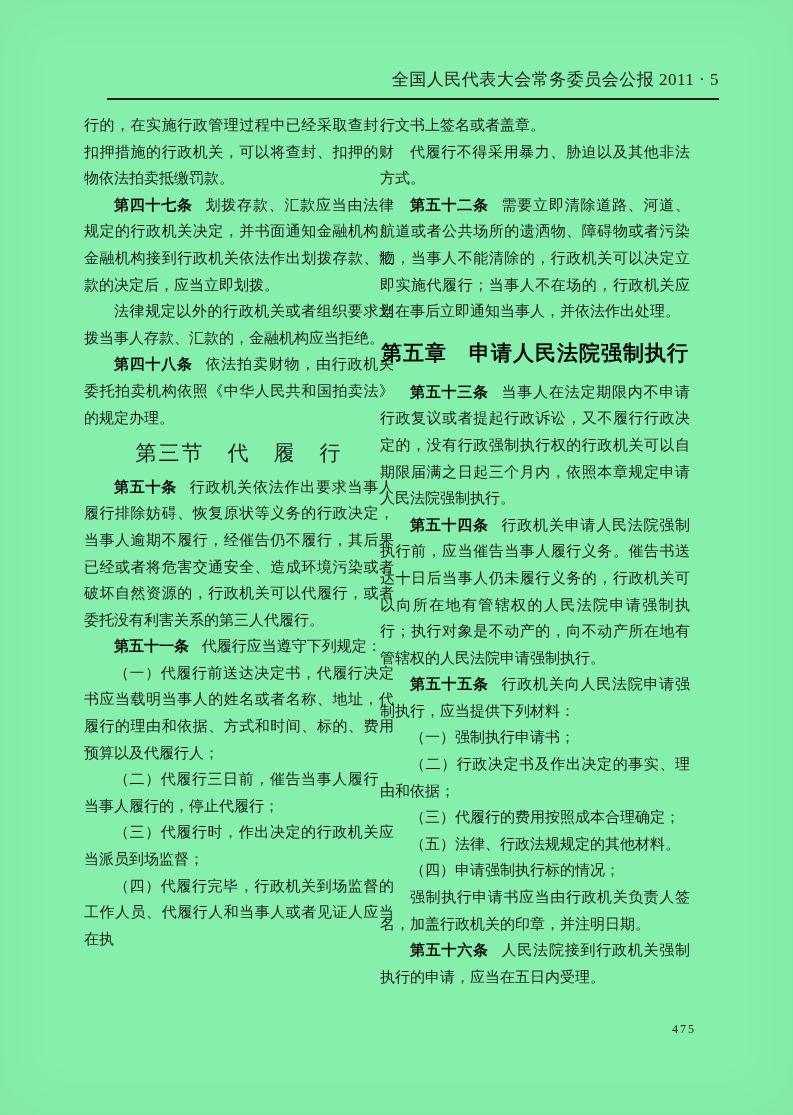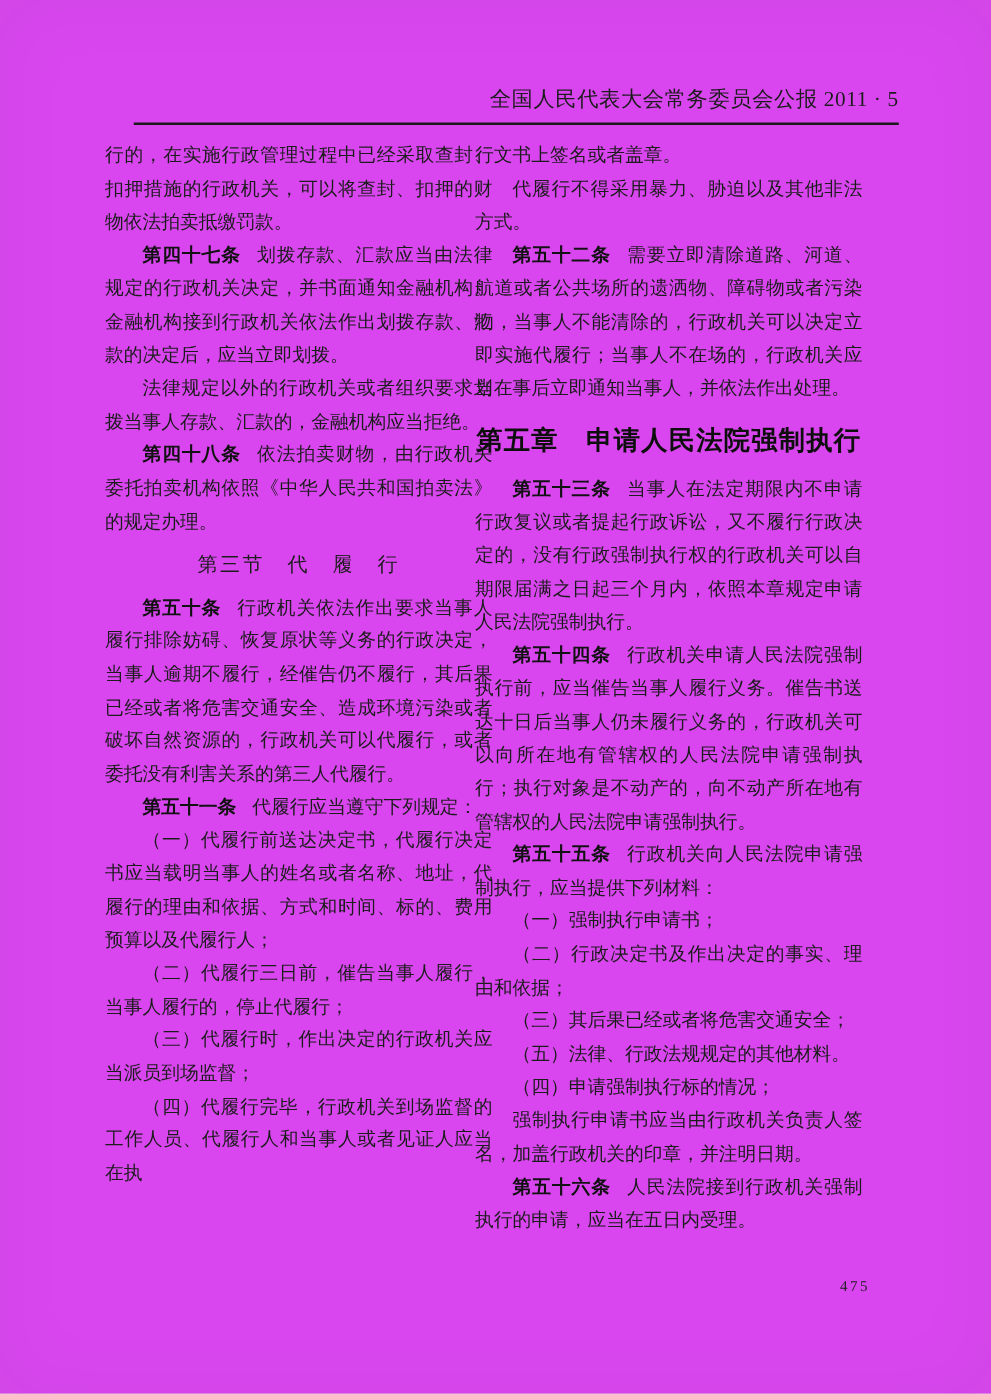--- a/index.html
+++ b/index.html
@@ -5,21 +5,21 @@
   html, body {
     margin: 0;
     padding: 0;
     background: #e8e8e6;
   }
   .page {
     position: relative;
     width: 793px;
     height: 1115px;
     margin: 0 auto;
-    background: #d946ef;
+    background: #86efac;
     box-shadow: inset 0 0 60px rgba(90,85,75,0.06);
     overflow: hidden;
     font-family: "Liberation Serif", "DejaVu Serif", serif;
     color: #1c1c1c;
   }
   .header-text {
     position: absolute;
     top: 68px;
     right: 74px;
     font-size: 17px;
@@ -52,21 +52,21 @@
   }
   .para.no-indent { text-indent: 0; }
   .art {
     font-weight: 700;
     font-family: "Liberation Sans", "DejaVu Sans", sans-serif;
     color: #111;
     margin-right: 0.85em;
   }
   .section-heading {
     margin: 9px 0 7px 0;
-    font-size: 16px;
+    font-size: 21px;
     line-height: 26.6px;
     font-weight: 400;
     text-align: center;
     letter-spacing: 2px;
     font-style: oblique 6deg;
   }
   .chapter-heading {
     margin: 13px 0 11px 0;
     font-size: 21px;
     line-height: 30px;
@@ -108,21 +108,21 @@
   <div class="col col-right" id="col-right">
       <p class="para no-indent">行文书上签名或者盖章。</p>
       <p class="para">代履行不得采用暴力、胁迫以及其他非法方式。</p>
       <p class="para"><span class="art">第五十二条</span>需要立即清除道路、河道、航道或者公共场所的遗洒物、障碍物或者污染物，当事人不能清除的，行政机关可以决定立即实施代履行；当事人不在场的，行政机关应当在事后立即通知当事人，并依法作出处理。</p>
       <h2 class="chapter-heading">第五章　申请人民法院强制执行</h2>
       <p class="para"><span class="art">第五十三条</span>当事人在法定期限内不申请行政复议或者提起行政诉讼，又不履行行政决定的，没有行政强制执行权的行政机关可以自期限届满之日起三个月内，依照本章规定申请人民法院强制执行。</p>
       <p class="para"><span class="art">第五十四条</span>行政机关申请人民法院强制执行前，应当催告当事人履行义务。催告书送达十日后当事人仍未履行义务的，行政机关可以向所在地有管辖权的人民法院申请强制执行；执行对象是不动产的，向不动产所在地有管辖权的人民法院申请强制执行。</p>
       <p class="para"><span class="art">第五十五条</span>行政机关向人民法院申请强制执行，应当提供下列材料：</p>
       <p class="para">（一）强制执行申请书；</p>
       <p class="para">（二）行政决定书及作出决定的事实、理由和依据；</p>
-      <p class="para">（三）其后果已经或者将危害交通安全；</p>
+      <p class="para">（三）代履行的费用按照成本合理确定；</p>
       <p class="para">（五）法律、行政法规规定的其他材料。</p>
       <p class="para">（四）申请强制执行标的情况；</p>
       <p class="para">强制执行申请书应当由行政机关负责人签名，加盖行政机关的印章，并注明日期。</p>
       <p class="para"><span class="art">第五十六条</span>人民法院接到行政机关强制执行的申请，应当在五日内受理。</p>
     </div>
 
   <div class="page-number">475</div>
 </div>
 
 </body></html>

